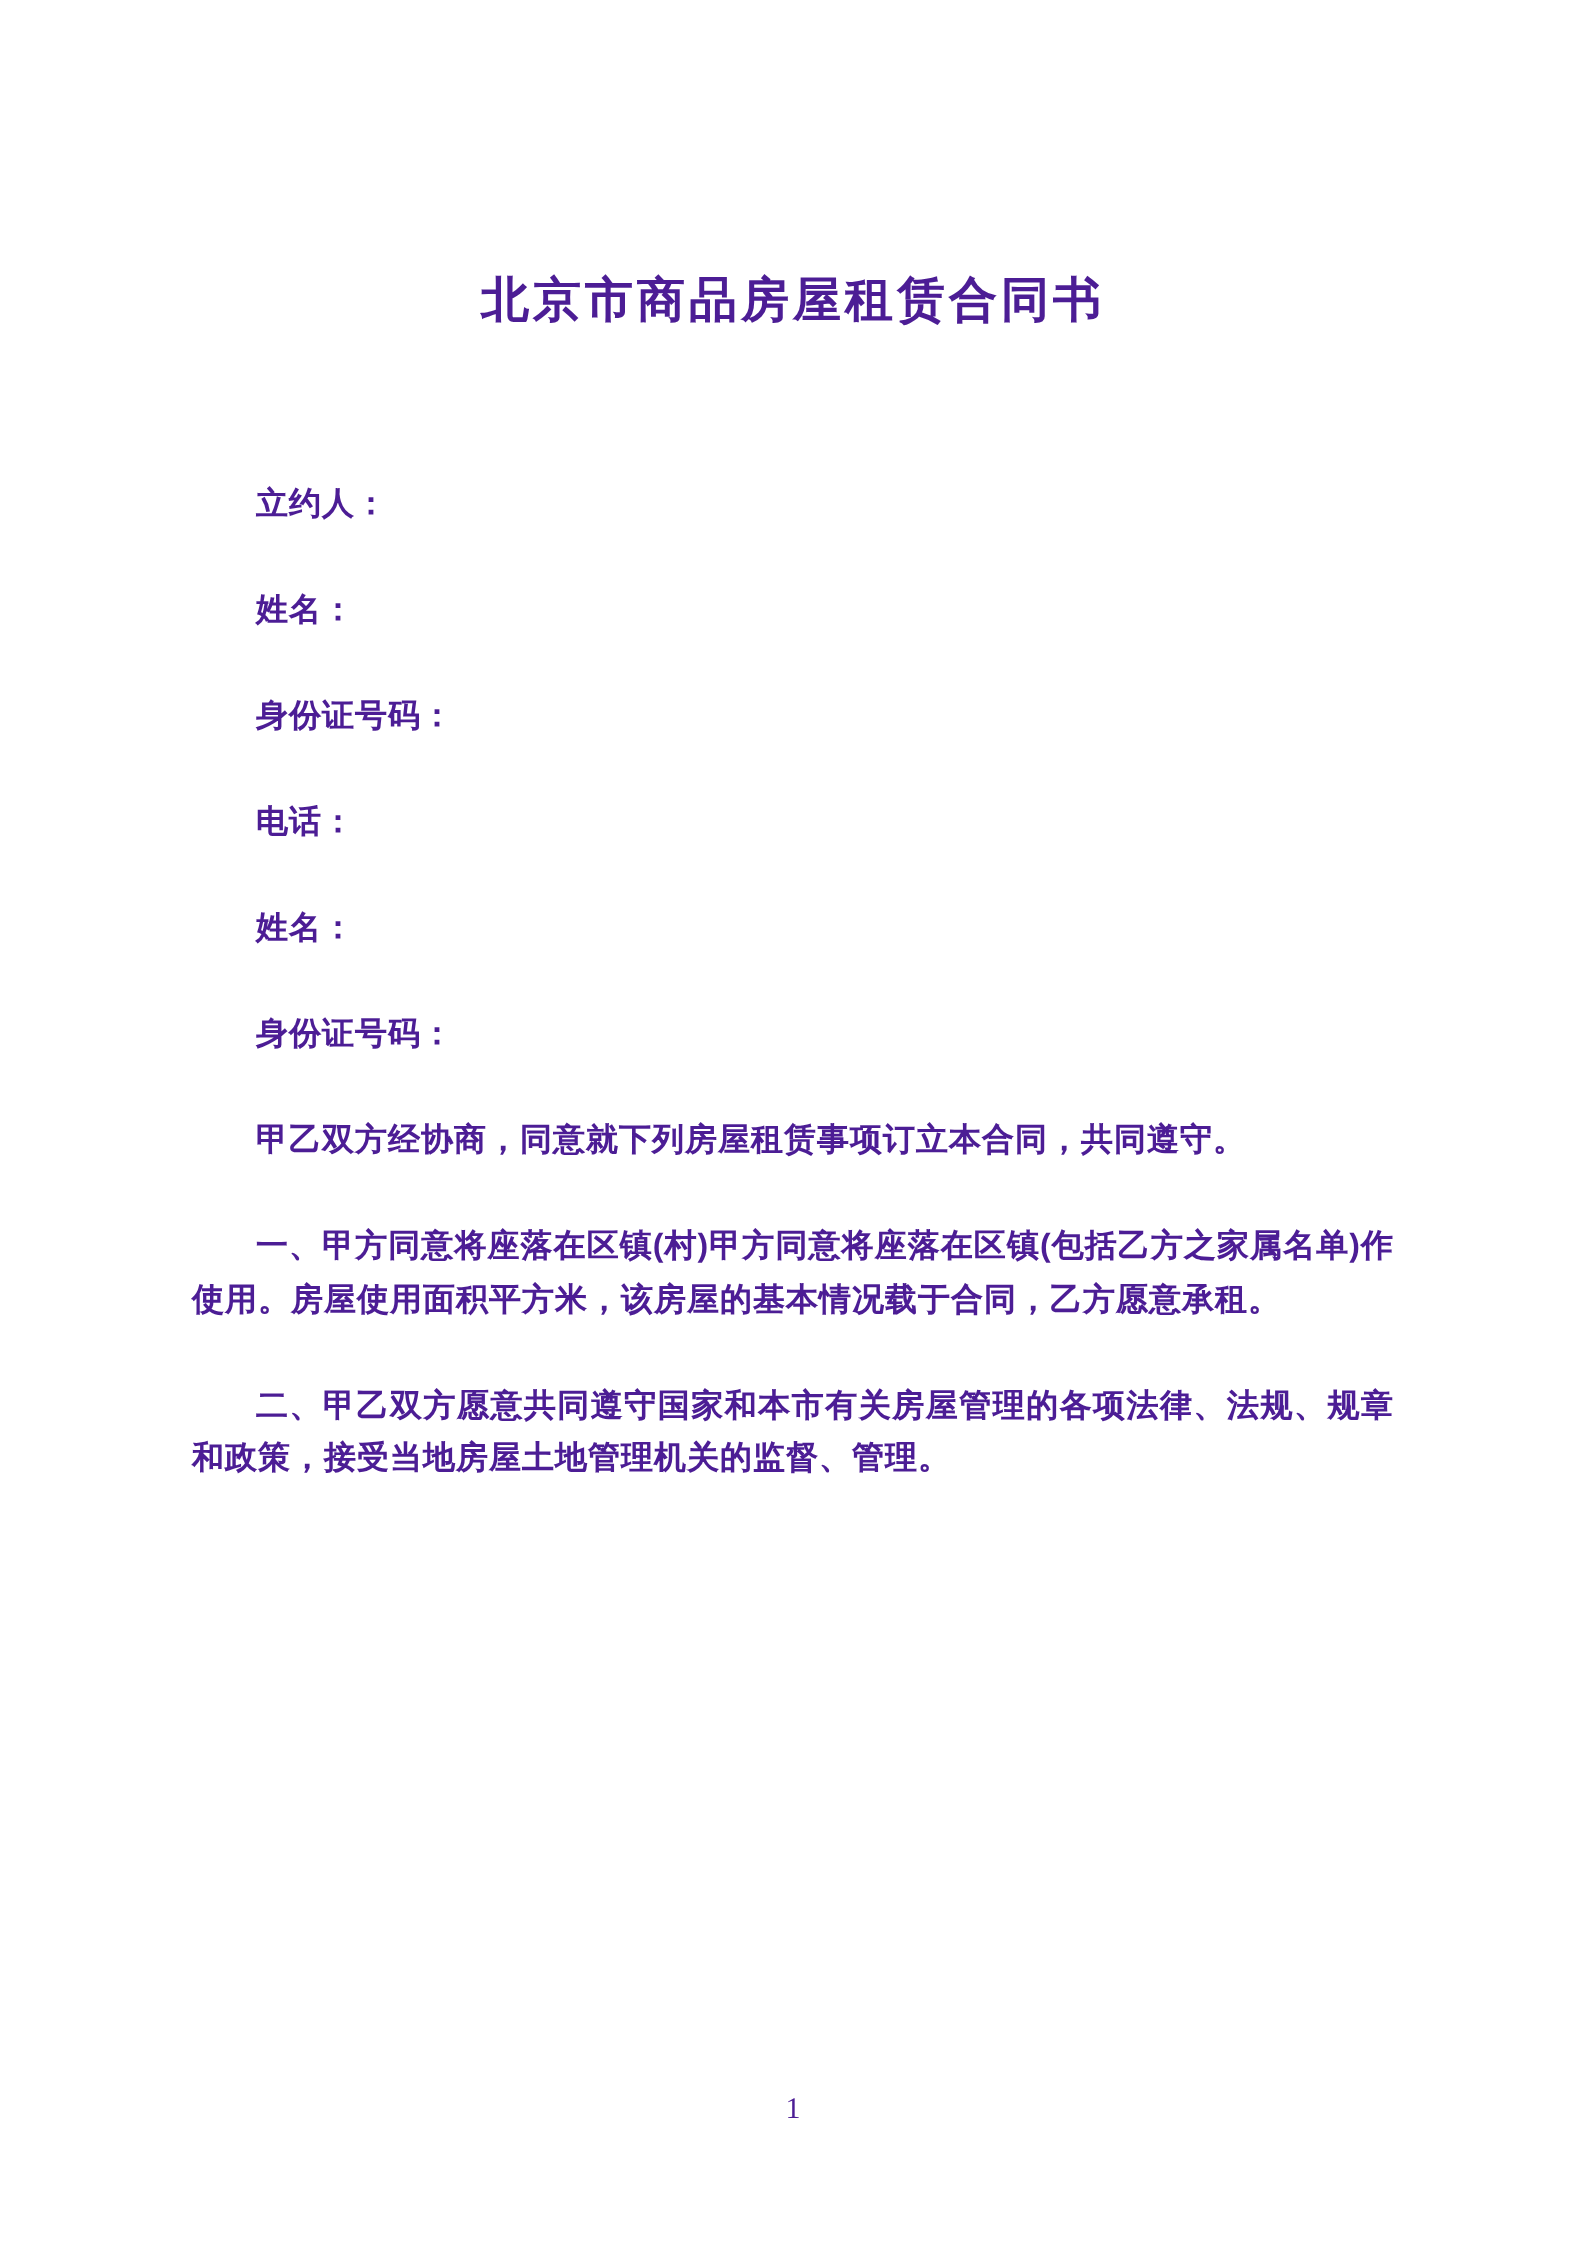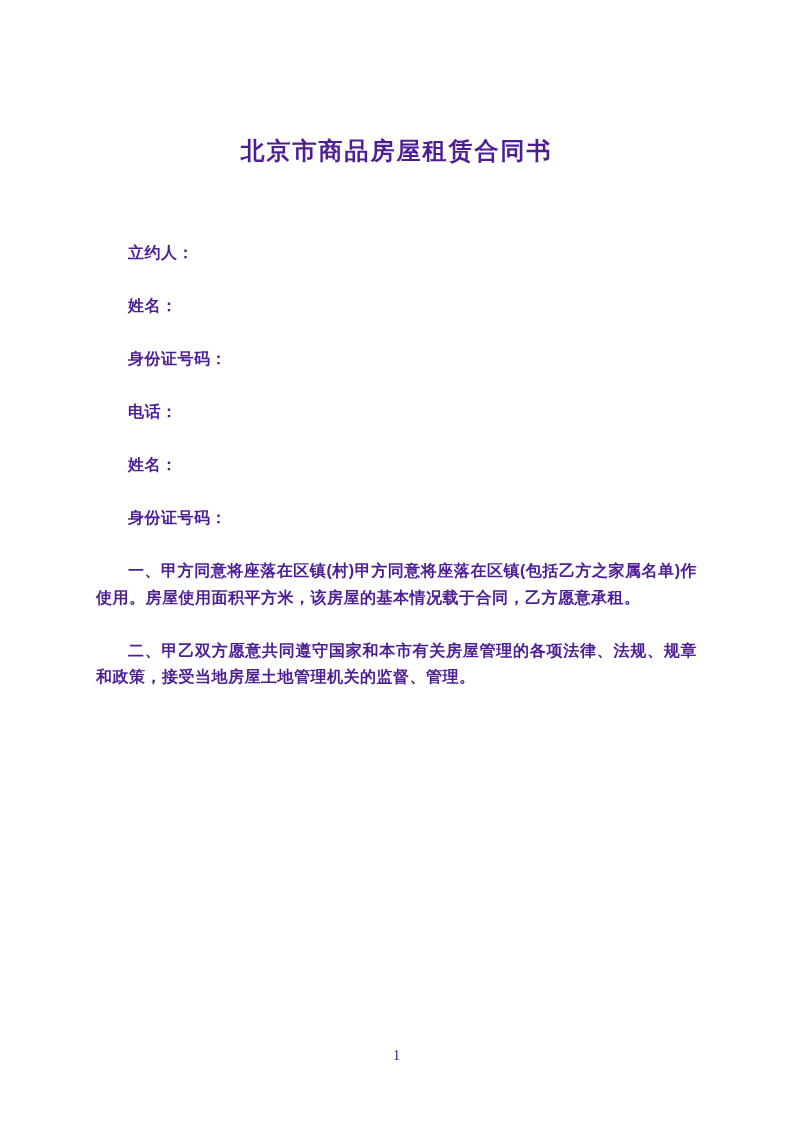--- a/index.html
+++ b/index.html
@@ -58,20 +58,21 @@
 
     <div class="body-block">
 
       <p class="para">立约人：</p>
       <p class="para">姓名：</p>
       <p class="para">身份证号码：</p>
       <p class="para">电话：</p>
       <p class="para">姓名：</p>
       <p class="para">身份证号码：</p>
 
+      <p class="para">甲乙双方经协商，同意就下列房屋租赁事项订立本合同，共同遵守。</p>
       <p class="para">一、甲方同意将座落在区镇(村)甲方同意将座落在区镇(包括乙方之家属名单)作使用。房屋使用面积平方米，该房屋的基本情况载于合同，乙方愿意承租。</p>
       <p class="para">二、甲乙双方愿意共同遵守国家和本市有关房屋管理的各项法律、法规、规章和政策，接受当地房屋土地管理机关的监督、管理。</p>
 
     </div>
   </div>
 
   <div class="page-footer">1</div>
 </div>
 
 </body></html>

